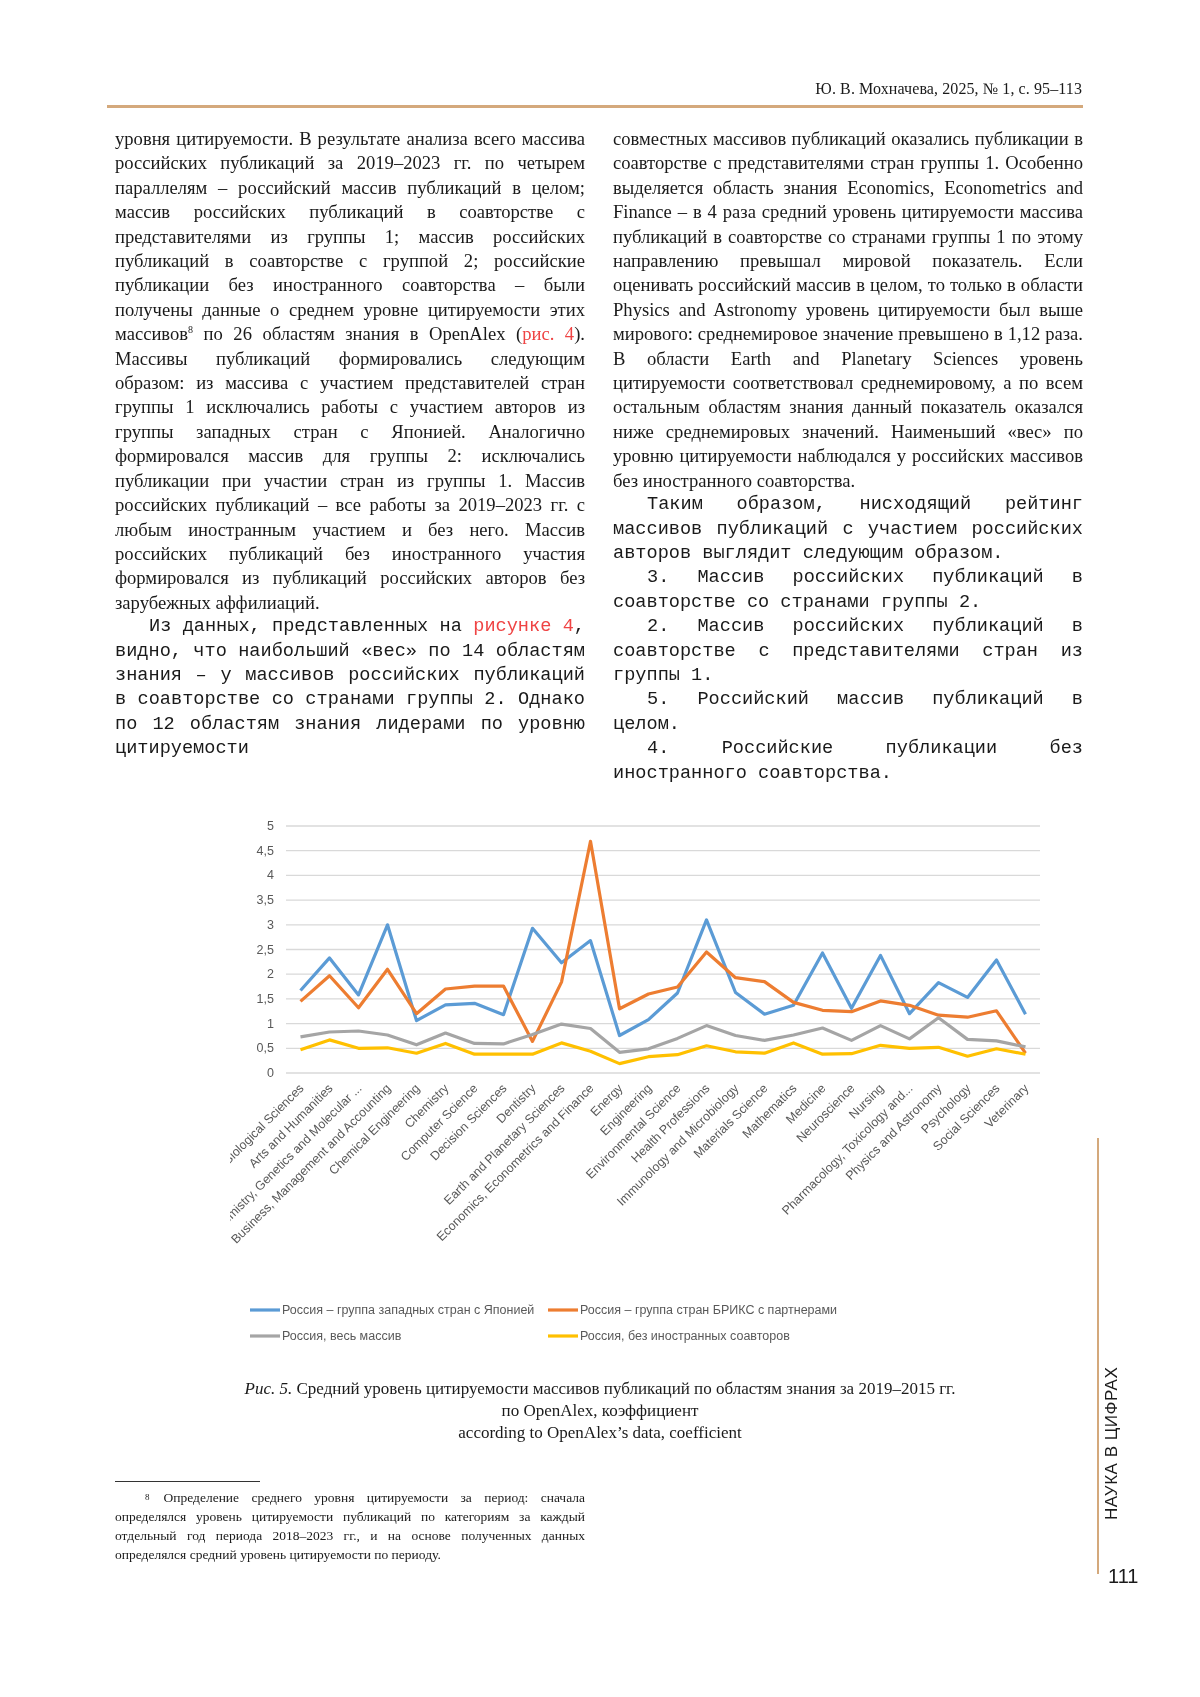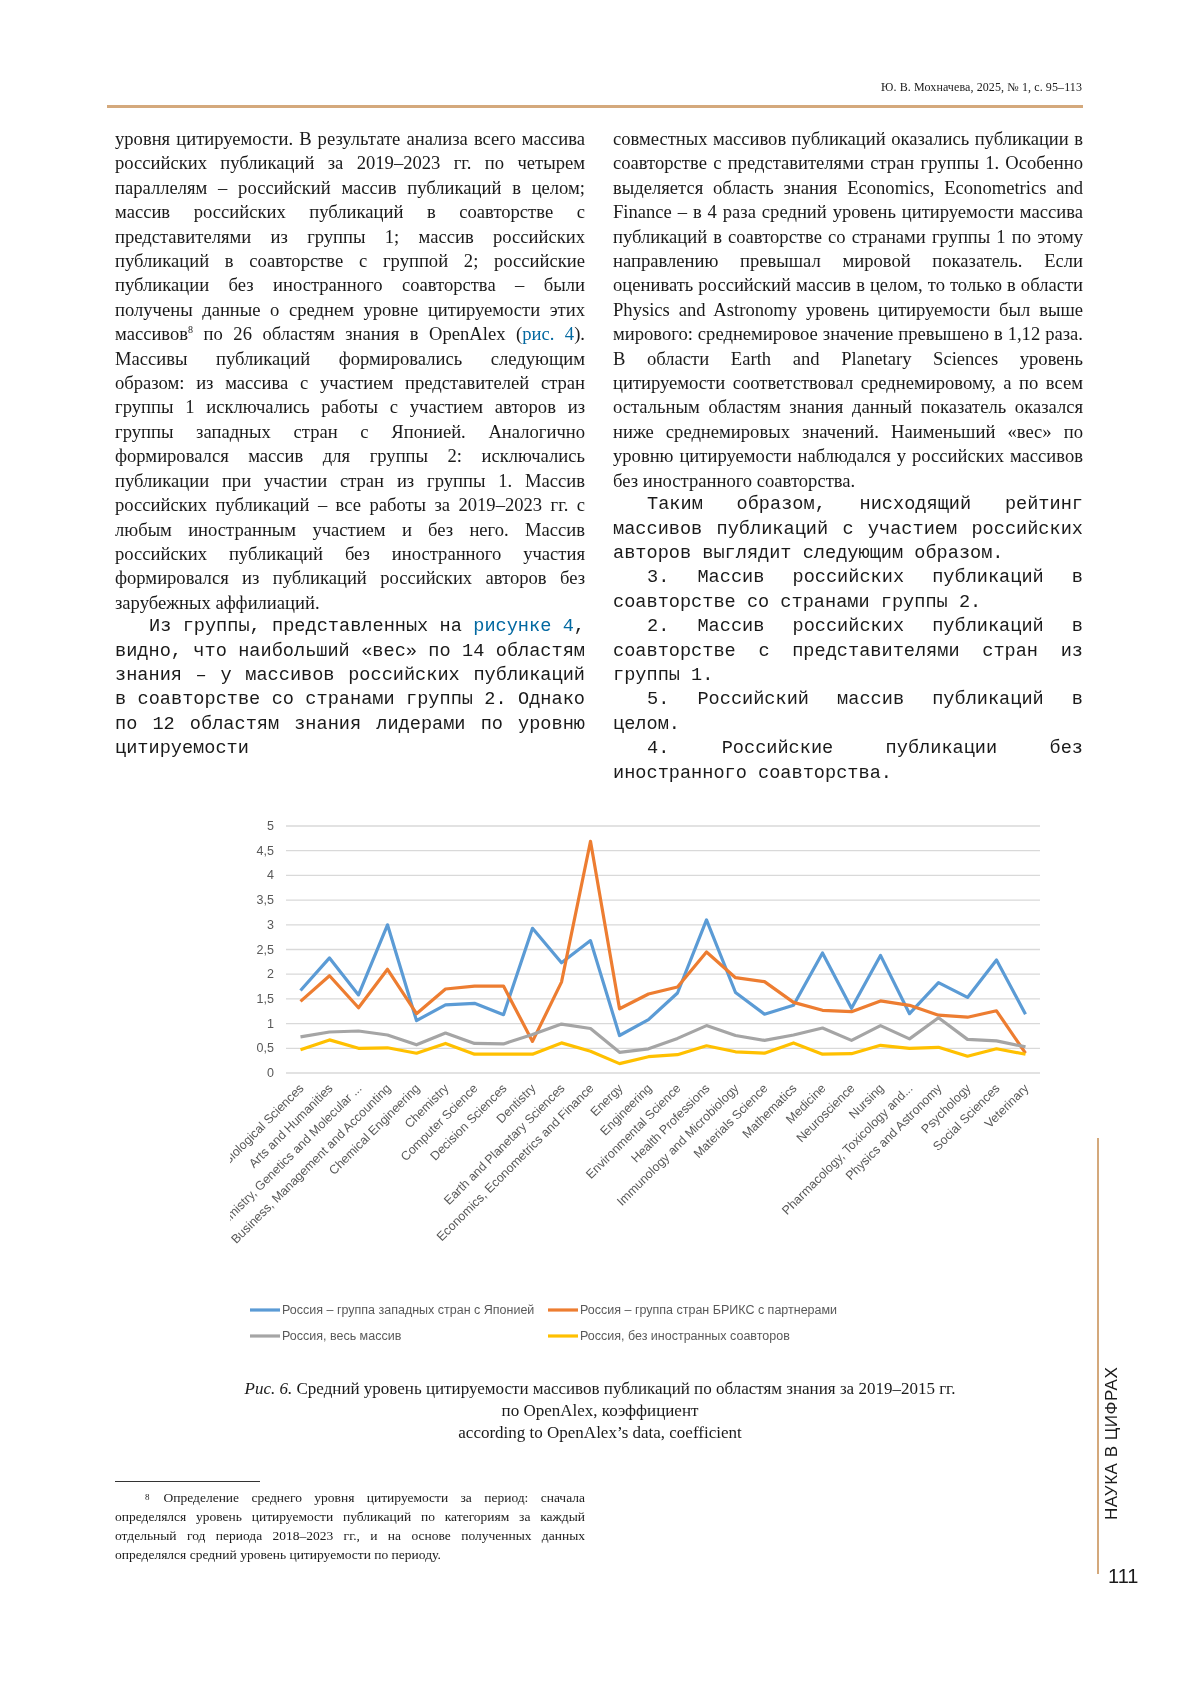--- a/index.html
+++ b/index.html
@@ -1,24 +1,24 @@
 <!DOCTYPE html>
 <html><head>
 <meta charset="utf-8">
 <style>
   html,body{margin:0;padding:0;background:#fff;}
   body{width:1200px;height:1697px;position:relative;font-family:"Liberation Serif","DejaVu Serif",serif;color:#1a1a1a;overflow:hidden;}
-  .running-head{position:absolute;top:80px;right:118px;font-size:12px;letter-spacing:0.1px;}
+  .running-head{position:absolute;top:80px;right:118px;font-size:16px;letter-spacing:0.1px;}
   .head-rule{position:absolute;top:105px;left:107px;width:976px;height:3px;background:#d4a97c;}
   .col{position:absolute;top:127px;width:470px;font-size:18.6px;line-height:24.4px;text-align:justify;hyphens:manual;}
   .col.left{left:115px;}
   .col.right{left:613px;}
   .col p{margin:0;}
   .col p.indent{text-indent:34px;font-family:Liberation Mono, monospace;}
-  .link{color:#0369a1;}
+  .link{color:#ef4444;}
   sup{font-size:10px;line-height:0;}
   .chart{position:absolute;left:230px;top:810px;width:850px;height:560px;}
   .chart svg{width:100%;height:100%;}
   .caption{position:absolute;top:1378px;left:100px;width:1000px;text-align:center;font-size:17px;line-height:22px;}
   .caption em{font-style:italic;}
   .fn-rule{position:absolute;top:1481px;left:115px;width:145px;height:1px;background:#333;}
   .footnote{position:absolute;top:1488px;left:115px;width:470px;font-size:13.5px;line-height:19px;text-align:justify;}
   .footnote .fn-num{font-size:9px;vertical-align:top;margin-left:30px;margin-right:14px;}
   .side-rule{position:absolute;left:1097px;top:1138px;width:2px;height:436px;background:#d4a97c;}
   .side-label{position:absolute;left:1102px;top:1520px;transform-origin:left top;transform:rotate(-90deg);font-family:"Liberation Sans","DejaVu Sans",sans-serif;font-size:17px;letter-spacing:0.5px;white-space:nowrap;}
@@ -27,21 +27,21 @@
   .axis-lbl{font-family:"Liberation Sans","DejaVu Sans",sans-serif;font-size:12.5px;fill:#595959;}
 </style>
 </head>
 <body>
 
 <div class="running-head">Ю. В. Мохначева, 2025, № 1, с. 95–113</div>
 <div class="head-rule"></div>
 
 <div class="col left">
   <p><span>уровня цитируемости. В результате анализа всего массива российских публикаций за 2019–2023 гг. по четырем параллелям – российский массив публикаций в целом; массив российских публикаций в соавторстве с представителями из группы 1; массив российских публикаций в соавторстве с группой 2; российские публикации без иностранного соавторства – были получены данные о среднем уровне цитируемости этих массивов</span><sup>8</sup><span> по 26 областям знания в OpenAlex (</span><span class="link">рис. 4</span><span>). Массивы публикаций формировались следующим образом: из массива с участием представителей стран группы 1 исключались работы с участием авторов из группы западных стран с Японией. Аналогично формировался массив для группы 2: исключались публикации при участии стран из группы 1. Массив российских публикаций – все работы за 2019–2023 гг. с любым иностранным участием и без него. Массив российских публикаций без иностранного участия формировался из публикаций российских авторов без зарубежных аффилиаций.</span></p>
-  <p class="indent"><span>Из группы, представленных на </span><span class="link">рисунке 4</span><span>, видно, что наибольший «вес» по 14 областям знания – у массивов российских публикаций в соавторстве со странами группы 2. Однако по 12 областям знания лидерами по уровню цитируемости</span></p>
+  <p class="indent"><span>Из данных, представленных на </span><span class="link">рисунке 4</span><span>, видно, что наибольший «вес» по 14 областям знания – у массивов российских публикаций в соавторстве со странами группы 2. Однако по 12 областям знания лидерами по уровню цитируемости</span></p>
 </div>
 
 <div class="col right">
   <p>совместных массивов публикаций оказались публикации в соавторстве с представителями стран группы 1. Особенно выделяется область знания Economics, Econometrics and Finance – в 4 раза средний уровень цитируемости массива публикаций в соавторстве со странами группы 1 по этому направлению превышал мировой показатель. Если оценивать российский массив в целом, то только в области Physics and Astronomy уровень цитируемости был выше мирового: среднемировое значение превышено в 1,12 раза. В области Earth and Planetary Sciences уровень цитируемости соответствовал среднемировому, а по всем остальным областям знания данный показатель оказался ниже среднемировых значений. Наименьший «вес» по уровню цитируемости наблюдался у российских массивов без иностранного соавторства.</p>
   <p class="indent">Таким образом, нисходящий рейтинг массивов публикаций с участием российских авторов выглядит следующим образом.</p>
   <p class="indent">3. Массив российских публикаций в соавторстве со странами группы 2.</p>
   <p class="indent">2. Массив российских публикаций в соавторстве с представителями стран из группы 1.</p>
   <p class="indent">5. Российский массив публикаций в целом.</p>
   <p class="indent">4. Российские публикации без иностранного соавторства.</p>
 </div>
@@ -105,21 +105,21 @@
       <line x1="318" x2="348" y1="500" y2="500" stroke="#ed7d31" stroke-width="3.2"></line>
       <text x="350" y="504" class="legend">Россия – группа стран БРИКС с партнерами</text>
       <line x1="20" x2="50" y1="526" y2="526" stroke="#a5a5a5" stroke-width="3.2"></line>
       <text x="52" y="530" class="legend">Россия, весь массив</text>
       <line x1="318" x2="348" y1="526" y2="526" stroke="#ffc000" stroke-width="3.2"></line>
       <text x="350" y="530" class="legend">Россия, без иностранных соавторов</text>
     </svg>
 </div>
 
 <div class="caption">
-  <div><em>Рис. 6.</em><span> Средний уровень цитируемости массивов публикаций по областям знания за 2019–2015 гг.</span></div>
+  <div><em>Рис. 5.</em><span> Средний уровень цитируемости массивов публикаций по областям знания за 2019–2015 гг.</span></div>
   <div>по OpenAlex, коэффициент</div>
   <div>according to OpenAlex’s data, coefficient</div>
 </div>
 
 <div class="fn-rule"></div>
 <div class="footnote"><span class="fn-num">8</span><span>Определение среднего уровня цитируемости за период: сначала определялся уровень цитируемости публикаций по категориям за каждый отдельный год периода 2018–2023 гг., и на основе полученных данных определялся средний уровень цитируемости по периоду.</span></div>
 
 <div class="side-rule"></div>
 <div class="side-label">НАУКА В ЦИФРАХ</div>
 <div class="page-num">111</div>

